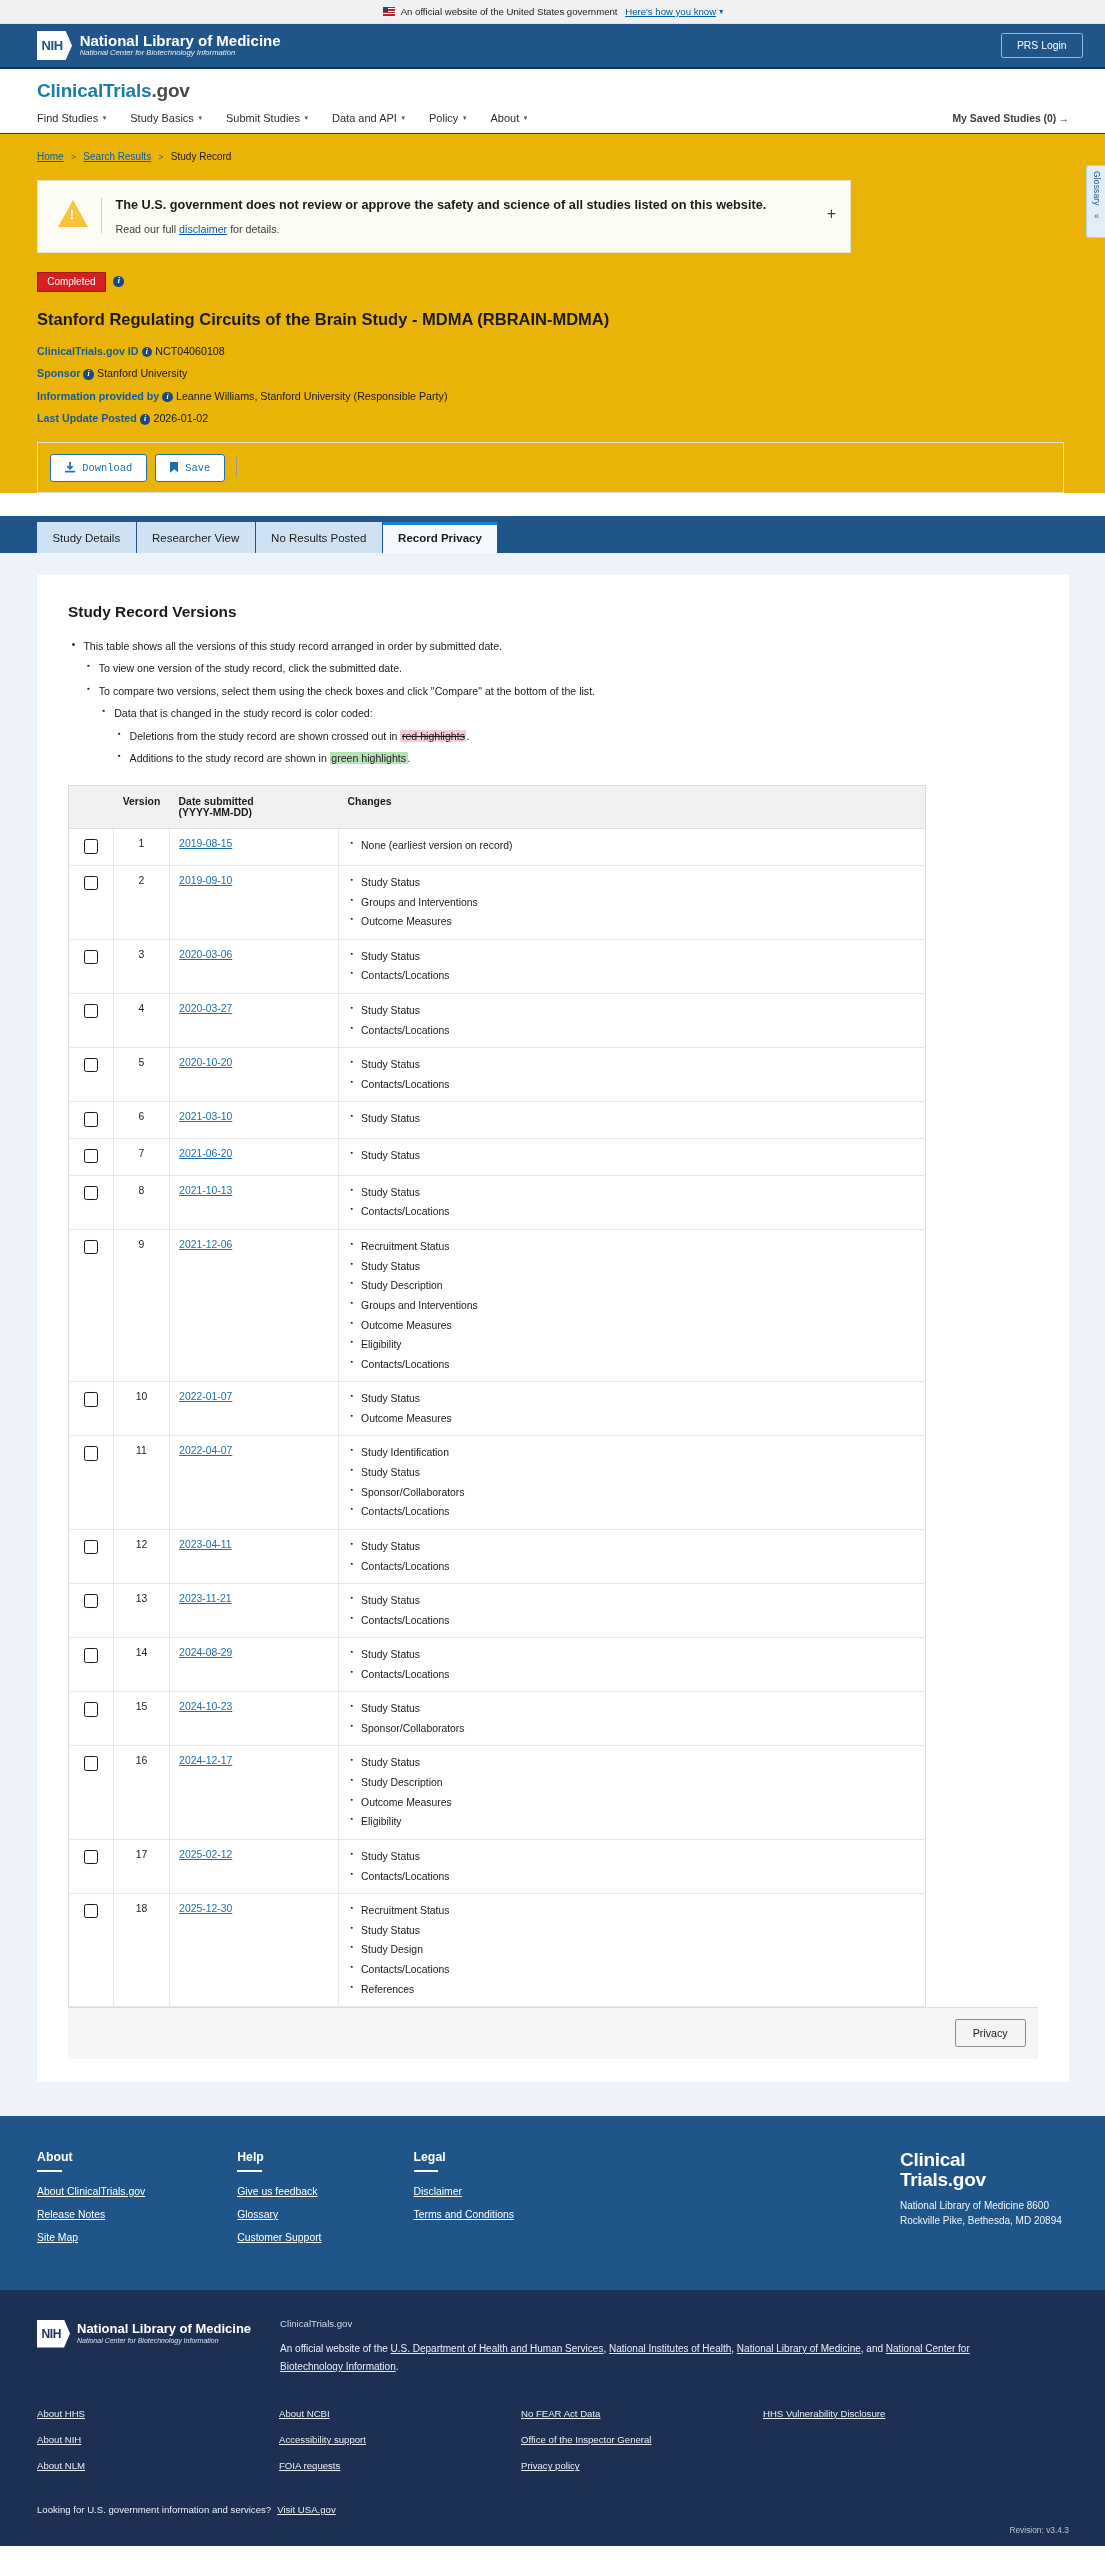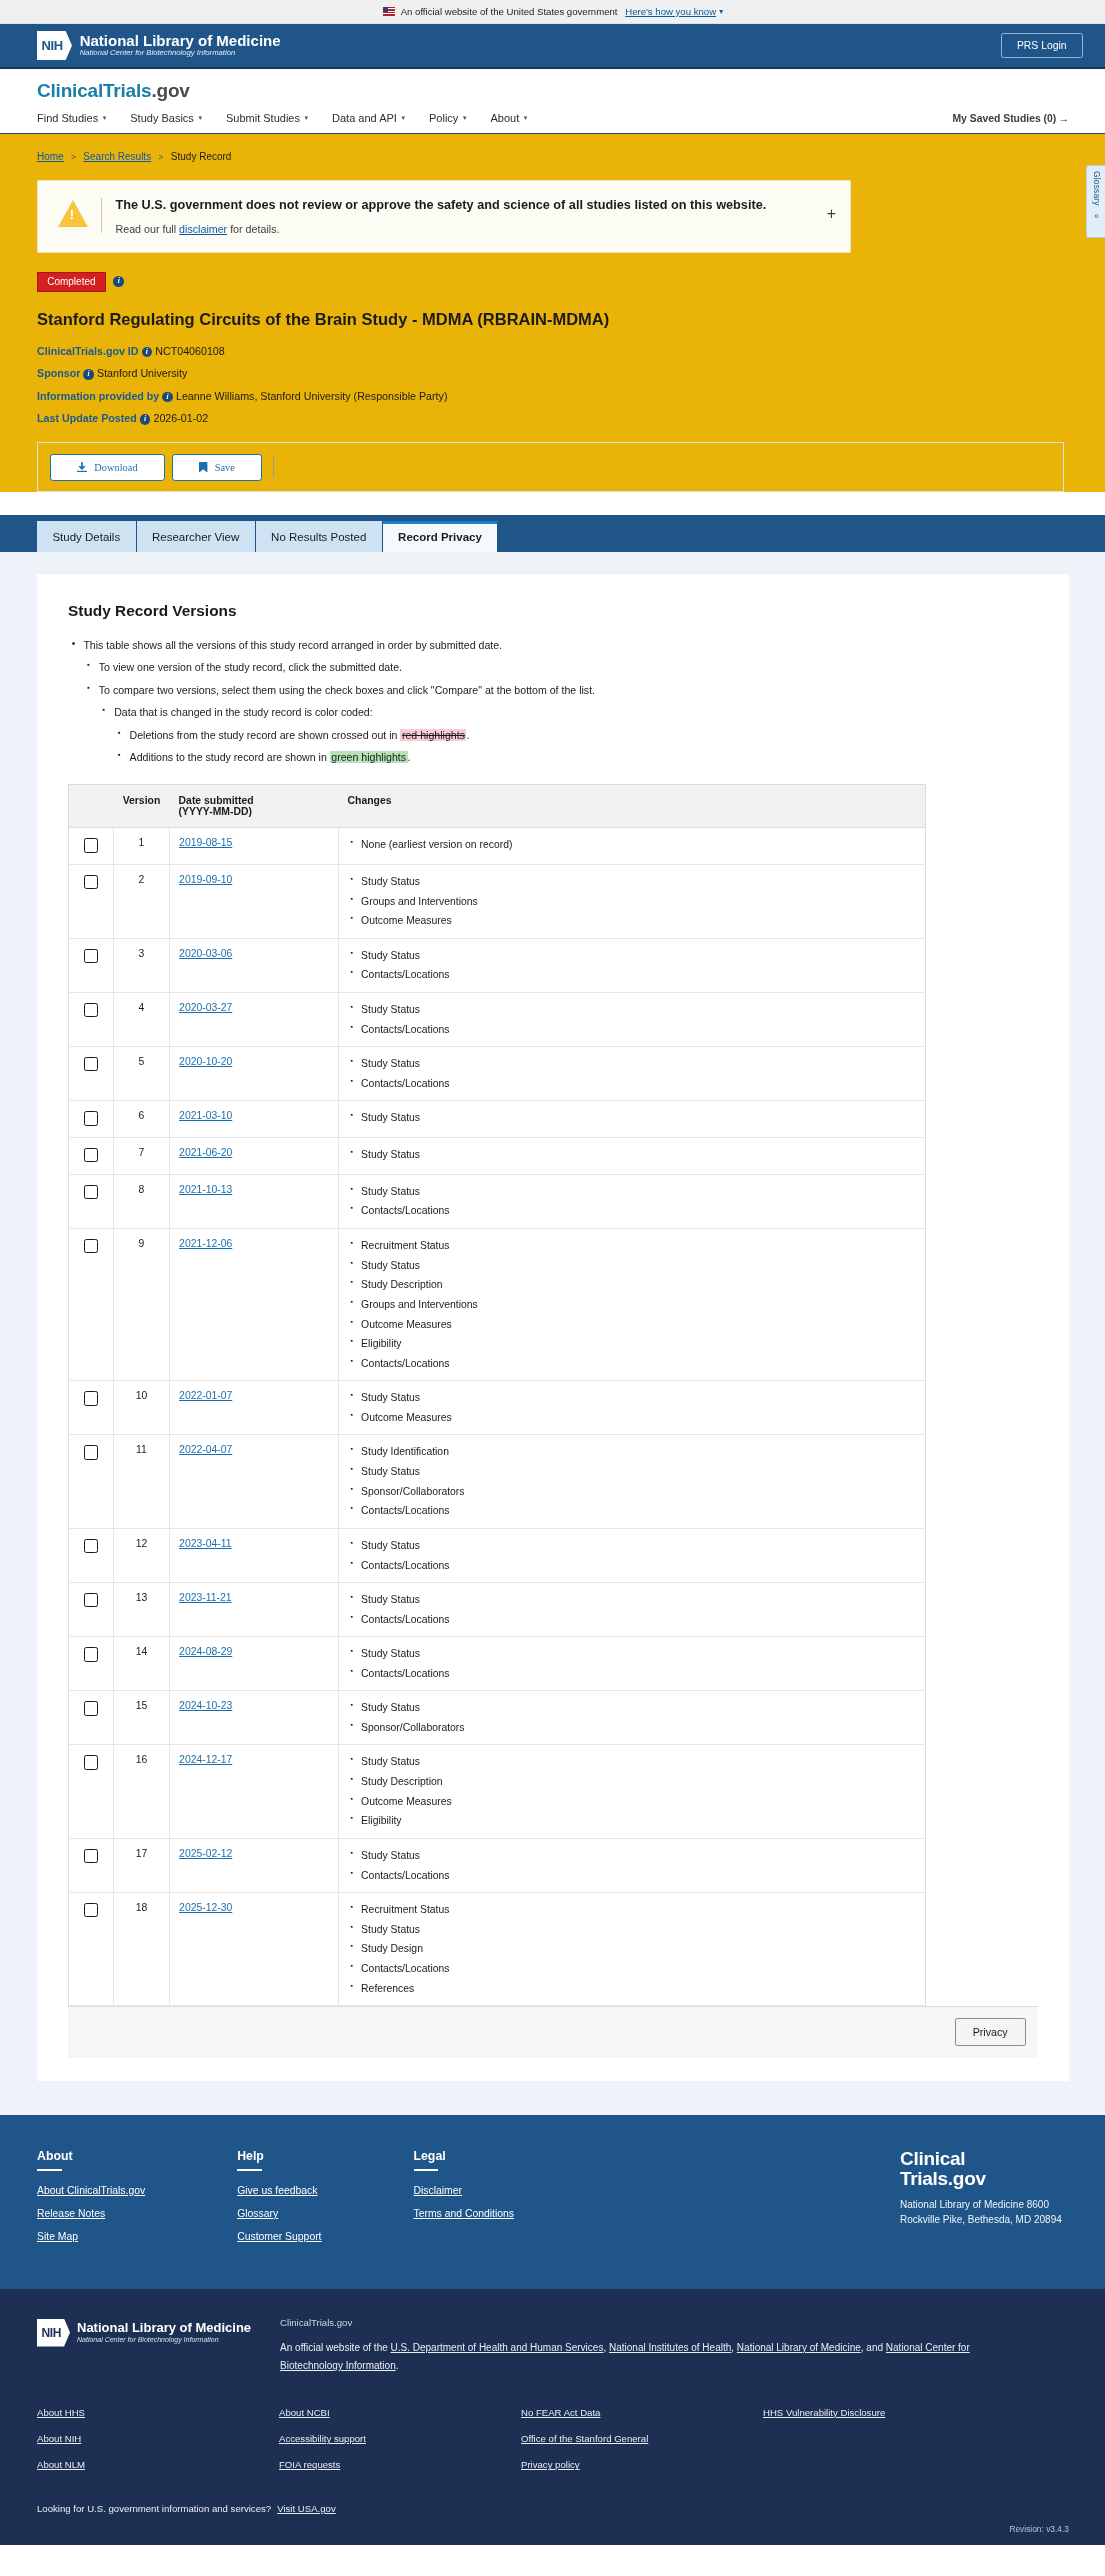--- a/index.html
+++ b/index.html
@@ -162,22 +162,22 @@
   .meta-val { color:#1b1b1b; }
 
   
   .action-bar {
     border:0.8px solid #e0e0e0; margin-top: 17px; padding: 10.7px 12.3px;
     display:flex; align-items:center; gap: 7.7px;
     width: 1027px;
   }
   .act-btn {
     border: 1.2px solid #1a6faf; color:#1a6faf; background:#fff;
-    font-size: 10.4px; padding: 7px 26px; border-radius:3.1px; cursor:pointer;
-    display:flex; align-items:center; gap: 7px; font-family: Liberation Serif, serif; font-weight: 500;
+    font-size: 10.4px; padding: 7px 14px; border-radius:3.1px; cursor:pointer;
+    display:flex; align-items:center; gap: 7px; font-family: Liberation Mono, monospace; font-weight: 500;
   }
   .act-btn svg { display:block; }
   .act-divider { width:0.8px; height: 21.5px; background:#9a9a9a; margin-left: 3.1px; }
 
   
   .tabbar {
     background:#20558a; margin-top: 23px;
     height: 37px; display:flex; align-items: flex-end;
     padding-left: 37px;
   }
@@ -727,21 +727,21 @@
       <a>About NIH</a>
       <a>About NLM</a>
     </div>
     <div class="fs-lcol">
       <a>About NCBI</a>
       <a>Accessibility support</a>
       <a>FOIA requests</a>
     </div>
     <div class="fs-lcol">
       <a>No FEAR Act Data</a>
-      <a>Office of the Stanford General</a>
+      <a>Office of the Inspector General</a>
       <a>Privacy policy</a>
     </div>
     <div class="fs-lcol">
       <a>HHS Vulnerability Disclosure</a>
     </div>
   </div>
 
   <div class="fs-usa">
     <span>Looking for U.S. government information and services?</span><a>Visit USA.gov</a>
   </div>

